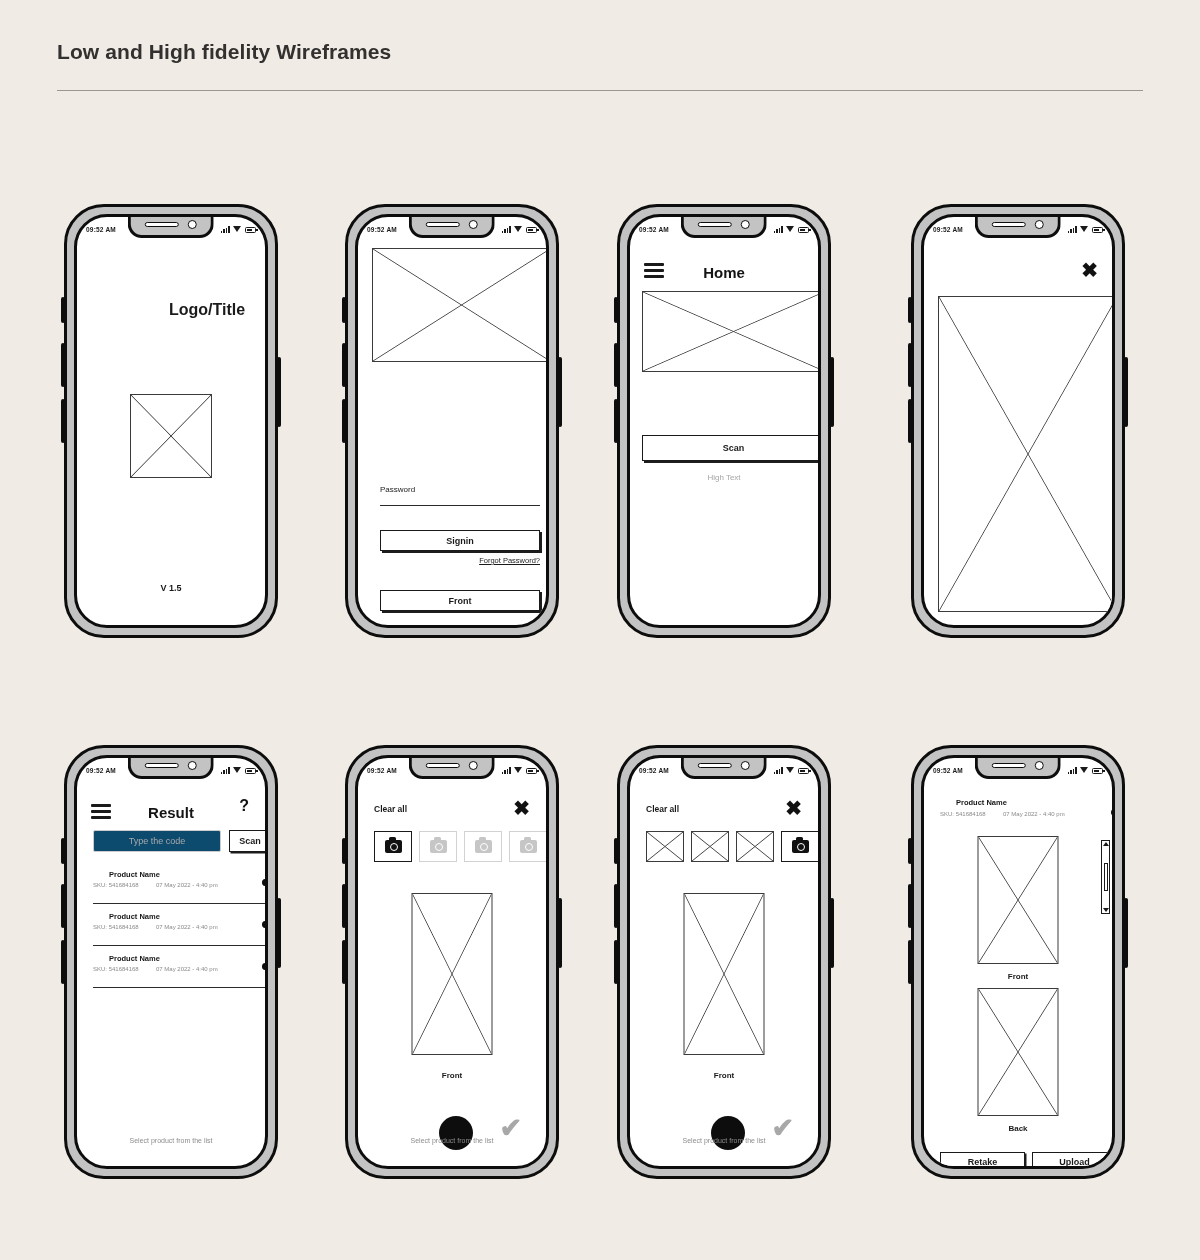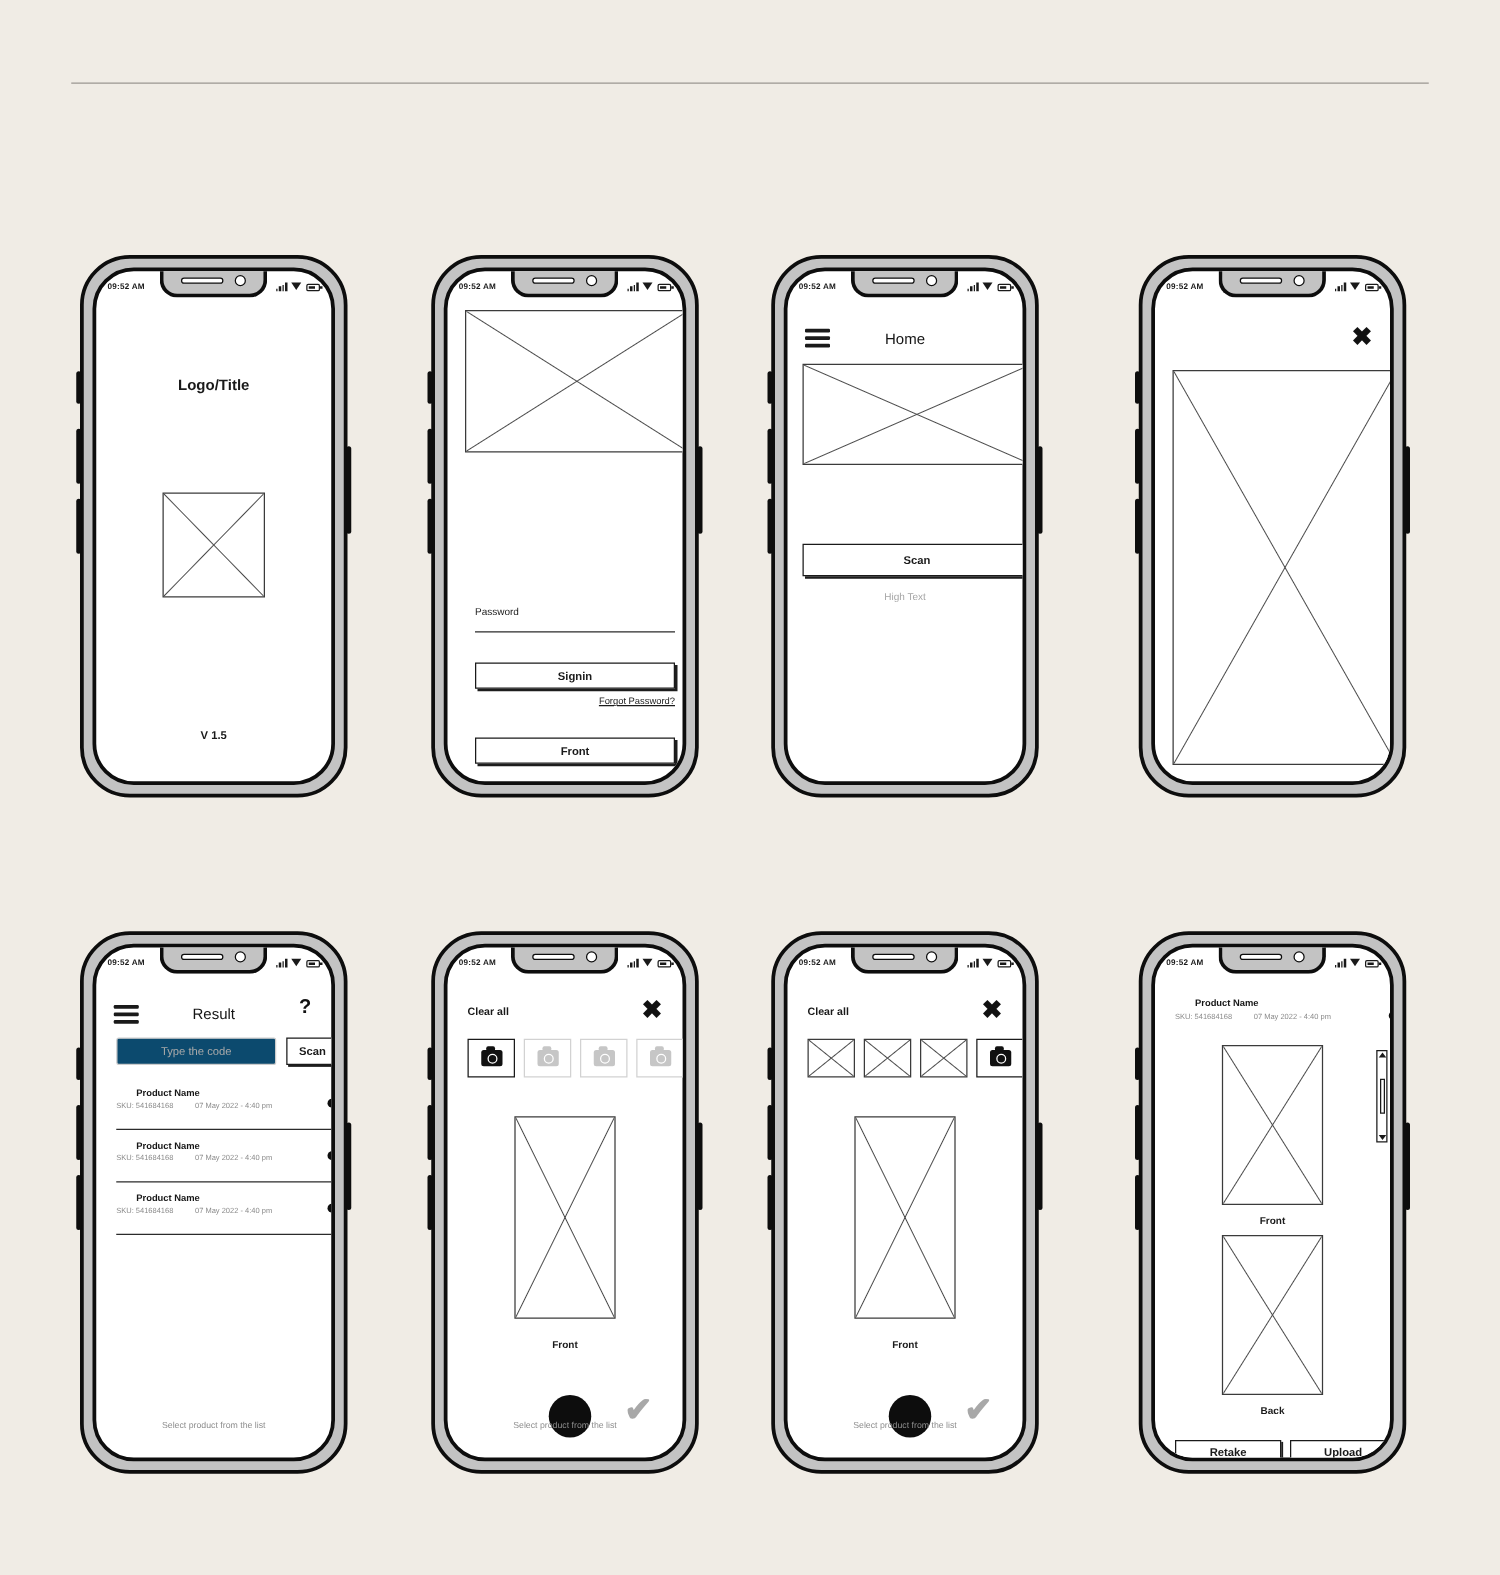--- a/index.html
+++ b/index.html
@@ -81,21 +81,21 @@
   .ph-box::after  { background-image: linear-gradient(to bottom left,  transparent calc(50% - 0.8px), #4a4a4a 50%, transparent calc(50% + 0.8px)); }
 
   .wf-btn {
     border: 1.6px solid #1a1a1a; background: #fff;
     box-shadow: 2px 2px 0 #1d1d1d;
     display: flex; align-items: center; justify-content: center;
     font-size: 9px; color: #1a1a1a; font-weight: 600;
   }
   .hamburger { display:flex; flex-direction:column; gap:2.6px; width:20px; }
   .hamburger i { height: 3.4px; background: #1a1a1a; border-radius: 1px; display:block; }
-  .scr-title { font-size: 12px; font-weight: normal; color: #141414; }
+  .scr-title { font-size: 15px; font-weight: bold; color: #141414; }
   .xclose { font-size: 20px; font-weight: bold; line-height: 1; color: #111; }
   .help-q { font-size: 16px; font-weight: bold; color: #111; }
 
   .cam-icon { width: 17px; height: 13px; border-radius: 2px; position: relative; background: #111; }
   .cam-icon::before { content:""; position:absolute; top:-3px; left:4px; width:7px; height:3.5px; background:#111; border-radius:1.5px 1.5px 0 0; }
   .cam-icon::after { content:""; position:absolute; top:3.2px; left:5.4px; width:6px; height:6px; border:1.6px solid #fff; border-radius:50%; }
   .cam-icon.dim { background:#c6c6c6; }
   .cam-icon.dim::before { background:#c6c6c6; }
 
   .thumb { width: 38px; height: 31px; border: 1.7px solid #1a1a1a; background:#fff;
@@ -129,20 +129,21 @@
 
   .lbl-center { font-size: 8px; font-weight: bold; text-align:center; color:#1a1a1a; }
   .pwd-label { font-size: 8px; color: #1a1a1a; }
   .pwd-line { border-bottom: 1.4px solid #2b2b2b; }
   .forgot { font-size: 7.5px; color: #1a1a1a; text-align: right; text-decoration: underline; }
 </style>
 </head>
 <body>
 
 <div class="page-header">
+  <div class="page-title">Low and High fidelity Wireframes</div>
   <div class="title-rule"></div>
 </div>
 
 <div class="phone" style="left:64px; top:204px; width:214px; height:434px;">
   <span class="side-btn sb-left1"></span>
   <span class="side-btn sb-left2"></span>
   <span class="side-btn sb-left3"></span>
   <span class="side-btn sb-right"></span>
   <div class="phone-inner">
     <div class="notch">
@@ -158,21 +159,21 @@
             <i></i>
             <i></i>
           </span>
         <span class="ic-wifi"></span>
         <span class="ic-batt">
             <i></i>
           </span>
       </span>
     </div>
     <div class="screen">
-      <div style="position:absolute;top:62px;width:100%;text-align:center;font-size:12px;font-weight:600;color:#1a1a1a;">Logo/Title</div>
+      <div style="position:absolute;top:62px;width:100%;text-align:center;font-size:16px;font-weight:600;color:#1a1a1a;margin-left:36px;">Logo/Title</div>
       <div class="ph-box" style="position:absolute;left:50%;transform:translateX(-50%);top:155px;width:82px;height:84px;"></div>
       <div style="position:absolute;bottom:32px;width:100%;text-align:center;font-size:9px;font-weight:bold;color:#1a1a1a;">V 1.5</div>
     </div>
   </div>
 </div>
 
 <div class="phone" style="left:345px; top:204px; width:214px; height:434px;">
   <span class="side-btn sb-left1"></span>
   <span class="side-btn sb-left2"></span>
   <span class="side-btn sb-left3"></span>

